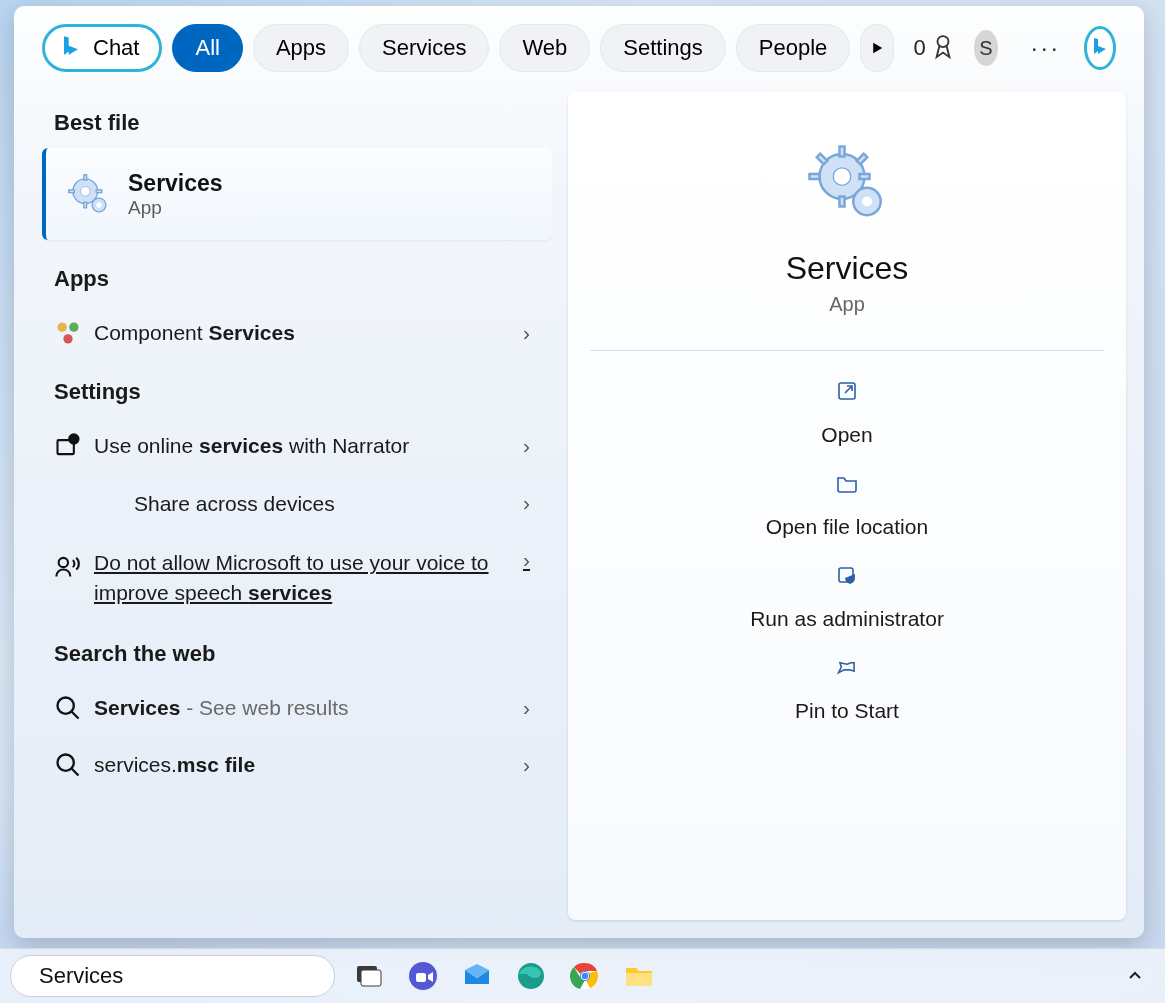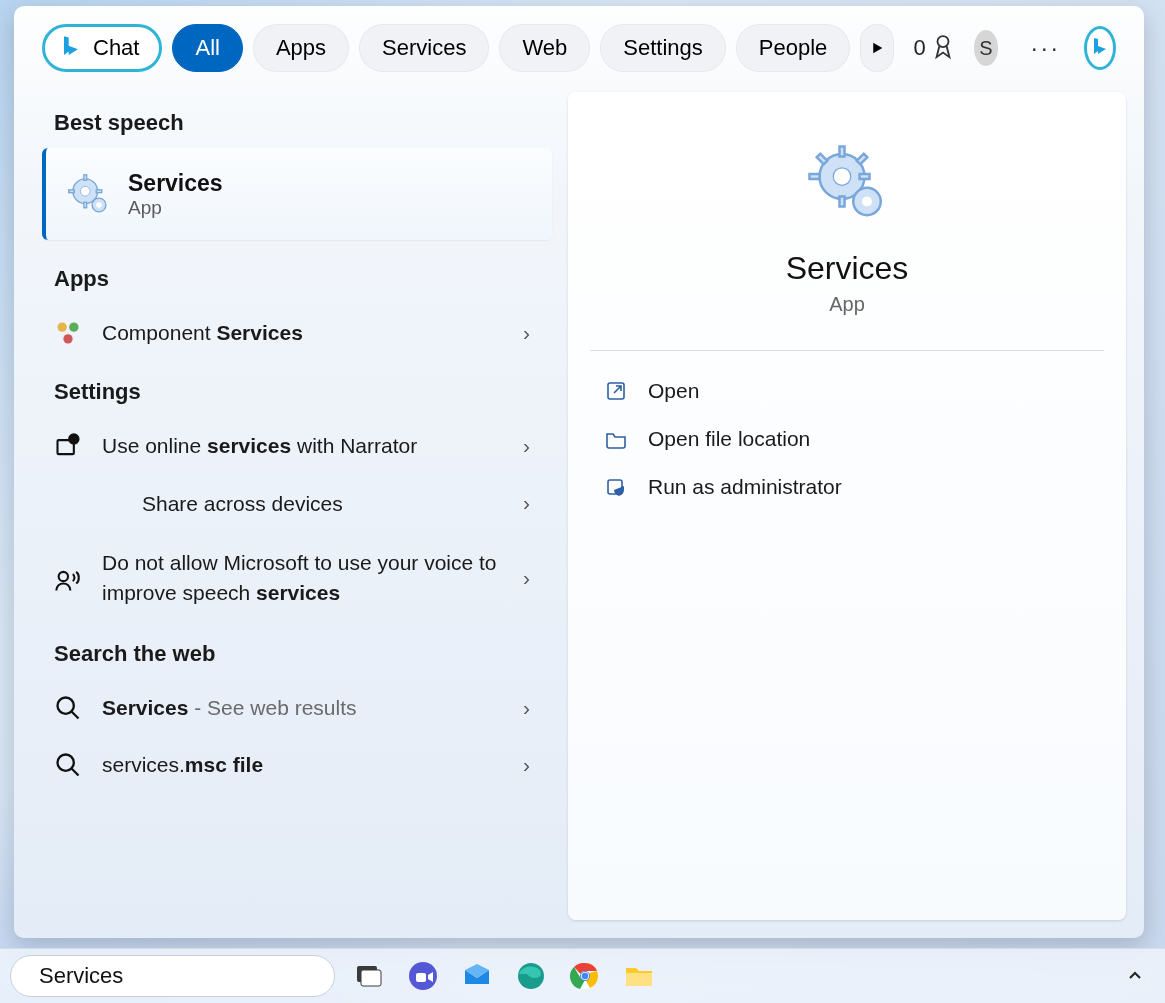--- a/index.html
+++ b/index.html
@@ -119,45 +119,46 @@
     padding: 0 20px;
     gap: 18px;
     cursor: pointer;
   }
   .gear-sm { width: 44px; height: 44px; }
   .best-card .title { font-size: 23px; font-weight: 600; color: #111; }
   .best-card .sub { font-size: 19px; color: #5a5a5a; }
   .row {
     display: flex; align-items: center;
     padding: 14px 22px;
-    gap: 20px;
+    gap: 12px;
     font-size: 21px; color: #1a1a1a;
     cursor: pointer;
   }
   .row .ricon { width: 28px; height: 28px; display:inline-flex; align-items:center; justify-content:center; flex-shrink:0; }
   .row .ricon.pad { margin-left: 40px; }
   .row .label { flex: 1; line-height: 1.4; }
   .row .chev { color: #555; }
   .row.twoline .label { font-size: 21px; }
   .row b { font-weight: 600; }
   .row .gray { color: #6a6a6a; }
-  .row.twoline { align-items: center; padding-top:16px; padding-bottom:16px; }
+  .row.twoline { align-items: flex-start; padding-top:16px; padding-bottom:16px;text-decoration:underline; }
   .row.twoline .ricon { margin-top:4px; }
   
   .preview-head { display: flex; flex-direction: column; align-items: center; padding: 24px 0 20px 0; gap: 6px; }
   .preview-head .gear-lg { width: 80px; height: 80px; }
   .preview-head .ptitle { font-size: 32px; color: #111; font-weight: 400; margin-top: 20px; }
   .preview-head .psub { font-size: 20px; color: #666; }
   .divider { height: 1px; background: #d8dde4; margin: 14px 0 16px 0; }
   .action {
     display: flex; align-items: center; gap: 20px;
     padding: 12px 14px;
     font-size: 21px; color: #1a1a1a;
     cursor: pointer;
     border-radius: 4px;
+    flex-direction: column;
   }
   .action svg { width: 24px; height: 24px; stroke: #2f5fa4; fill: none; stroke-width: 1.6; }
   
   .taskbar {
     position: absolute;
     left: 0; right: 0; bottom: 0;
     height: 55px;
     background: rgba(244,248,253,0.75);
     backdrop-filter: blur(8px);
     border-top: 1px solid rgba(0,0,0,0.08);
@@ -242,21 +243,21 @@
       <svg viewBox="0 0 24 24">
           <path fill="#1ba1e2" d="M6 2l4 1v12l-4 3V2zm4 8l8 3-5 3-3 2v-8z"></path>
         </svg>
     </div>
   </div>
 
   <div class="body">
 
     <div class="left">
 
-      <div class="sec-head">Best speech</div>
+      <div class="sec-head">Best file</div>
 
       <div class="best-card">
         <svg class="gear-sm" viewBox="0 0 64 64">
           <circle cx="28" cy="28" r="18" fill="#cfe1f7" stroke="#7aa7d9" stroke-width="2"></circle>
           <circle cx="28" cy="28" r="7" fill="#fff" stroke="#7aa7d9"></circle>
           <g fill="#cfe1f7" stroke="#7aa7d9" stroke-width="2">
               <rect x="26" y="4" width="4" height="8"></rect>
               <rect x="26" y="44" width="4" height="8"></rect>
               <rect x="4" y="26" width="8" height="4"></rect>
               <rect x="44" y="26" width="8" height="4"></rect>
@@ -378,20 +379,26 @@
           </svg>
         <span>Open file location</span>
       </div>
       <div class="action">
         <svg viewBox="0 0 24 24">
             <rect x="4" y="5" width="14" height="14" rx="2"></rect>
             <path d="M15 13l5-2v4c0 3-2 5-5 6-3-1-5-3-5-6" fill="#2f5fa4" stroke="none"></path>
           </svg>
         <span>Run as administrator</span>
       </div>
+      <div class="action">
+        <svg viewBox="0 0 24 24">
+            <path d="M14 4l6 6-4 2-4 4-2 6-2-6-4-2 6-4 2-4z" transform="rotate(45 12 12)"></path>
+          </svg>
+        <span>Pin to Start</span>
+      </div>
     </div>
 
   </div>
 </div>
 
 <div class="taskbar">
   <div class="searchbox">
     <svg viewBox="0 0 24 24" fill="none" stroke="#1a8cd8" stroke-width="2.4">
         <circle cx="10" cy="10" r="7"></circle>
         <line x1="15" y1="15" x2="21" y2="21"></line>

